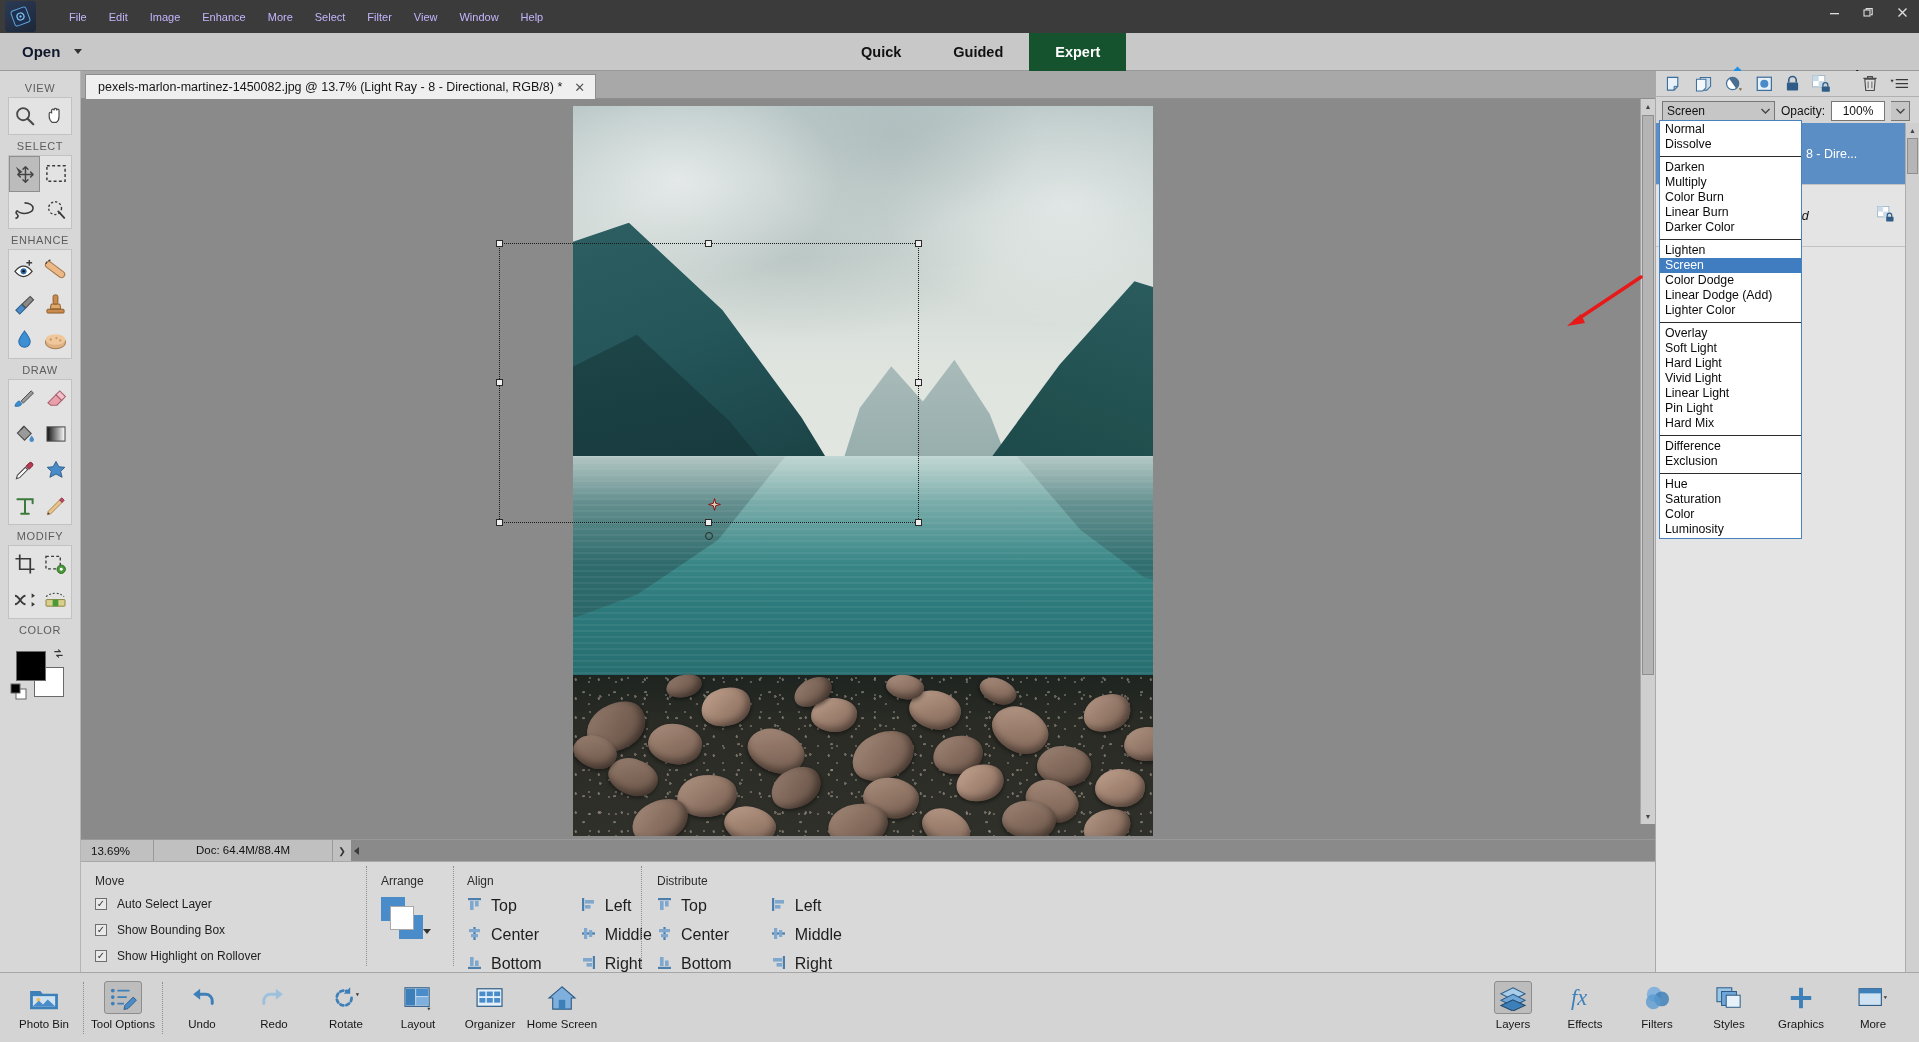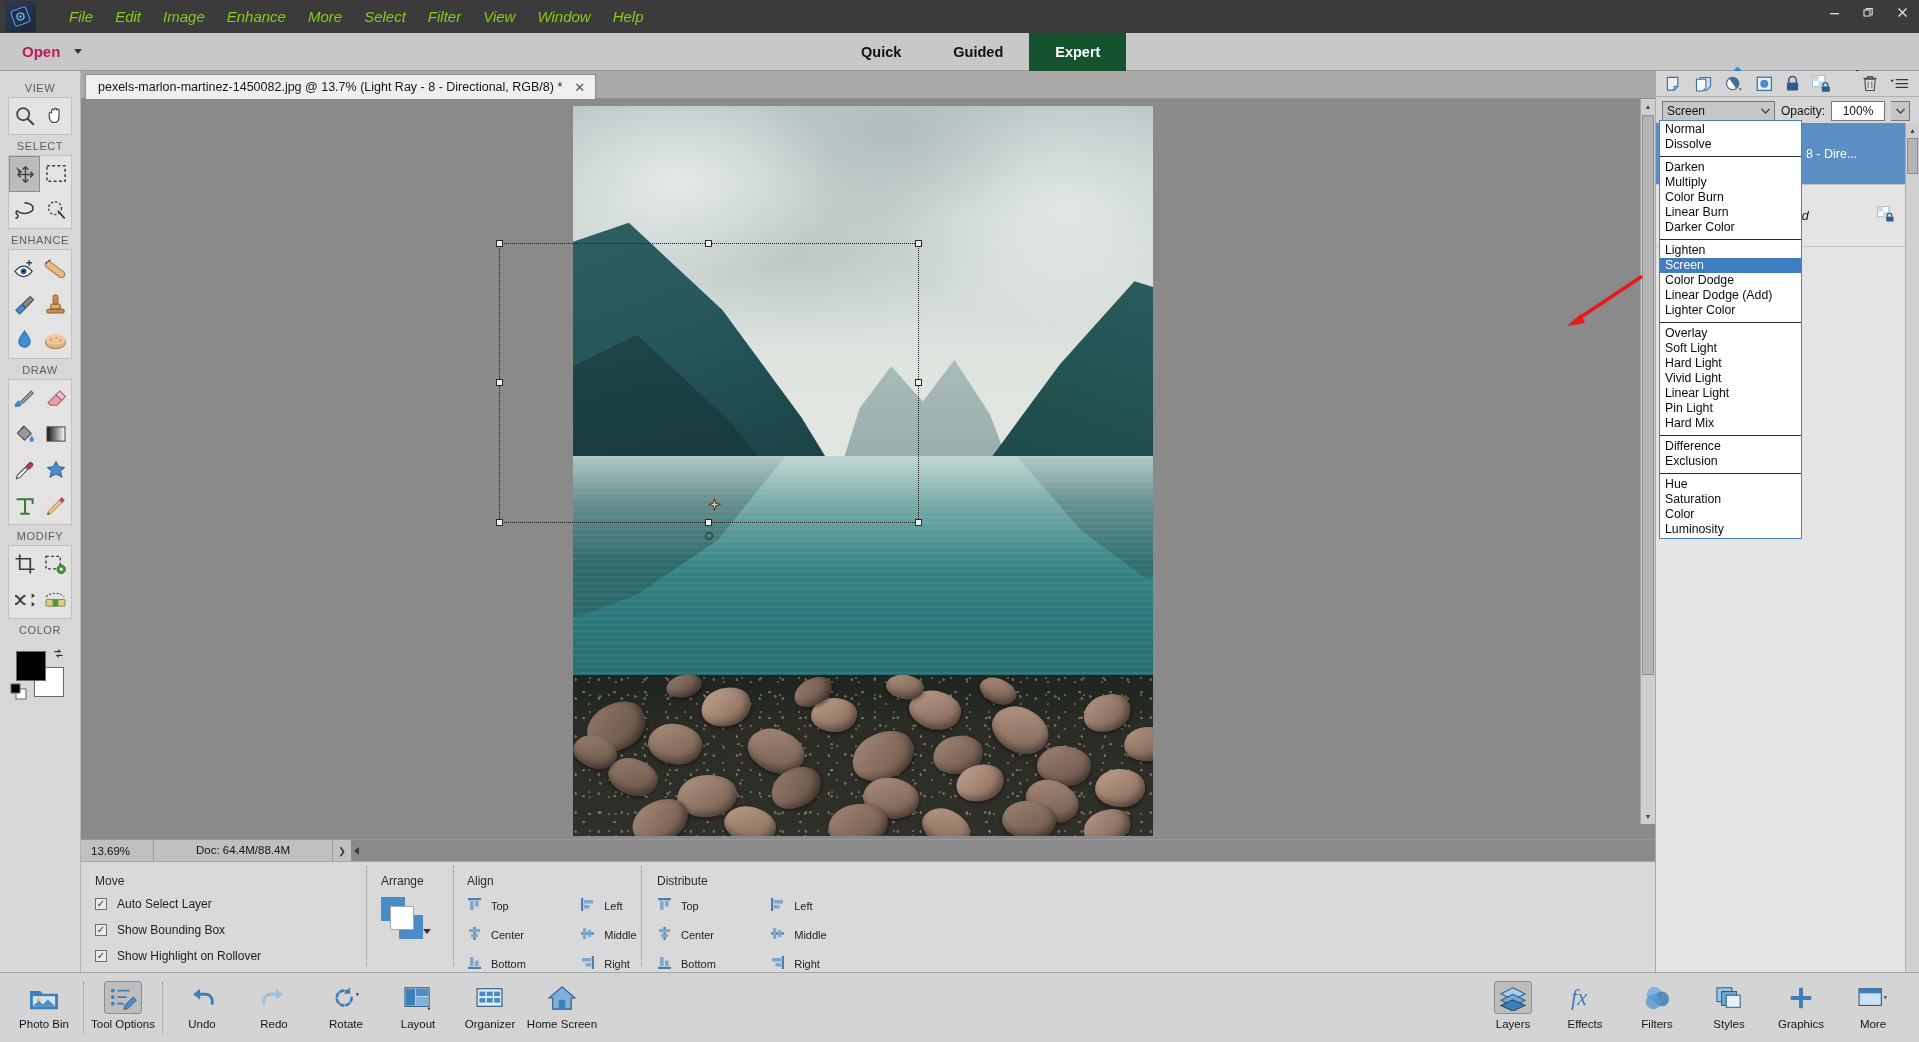--- a/index.html
+++ b/index.html
@@ -18,39 +18,38 @@
     background:#3b3b3b; display:flex; align-items:center;
   }
   .logo {
     width:31px; height:31px; margin-left:5px; border-radius:3px;
     background:linear-gradient(145deg,#2b3a55,#1d2738);
     display:flex; align-items:center; justify-content:center;
   }
   .logo svg { transform:rotate(-20deg); }
   .menu-items { display:flex; align-items:center; margin-left:22px; }
   .menu-item {
-    color:#84cc16; font-size:15px; padding:4px 11px; cursor:default;
+    color:#c4b5fd; font-size:11px; padding:4px 11px; cursor:default;
     white-space:nowrap;
-    font-style:italic;
   }
   .wincontrols { position:absolute; right:0; top:0; display:flex; height:25px; }
   .wc {
     width:34px; height:25px; display:flex; align-items:center; justify-content:center;
     color:#ddd; font-size:12px; background:#3b3b3b;
   }
 
   
   .topbar {
     position:absolute; top:33px; left:0; width:1919px; height:38px;
     background:#c8c8c8; border-bottom:1px solid #9a9a9a;
     display:flex; align-items:center;
   }
   .open-btn {
     display:flex; align-items:center; gap:14px; margin-left:22px;
-    font-size:15px; color:#be185d; font-weight:bold; cursor:pointer;
+    font-size:15px; color:#0f172a; font-weight:bold; cursor:pointer;
   }
   .caret-d {
     width:0;height:0;border-left:4px solid transparent;border-right:4px solid transparent;
     border-top:5px solid #333;
   }
   .modes { position:absolute; left:835px; top:0; display:flex; height:38px; }
   .mode {
     padding:0 26px; height:38px; display:flex; align-items:center;
     font-size:14.5px; font-weight:bold; color:#111; cursor:pointer;
   }
@@ -284,21 +283,21 @@
   }
   .chk-label { font-size:12px; color:#1d1d1d; }
   .vsep {
     position:absolute; top:4px; height:100px; width:0;
     border-left:1px dotted #8f8f8f;
   }
   .align-grid {
     display:grid; grid-template-columns:auto auto; column-gap:34px; row-gap:11px;
   }
   .ag-cell { display:flex; align-items:center; gap:9px; }
-  .ag-lbl { font-size:11px; color:#1d1d1d;text-align:right; }
+  .ag-lbl { font-size:16px; color:#1d1d1d;text-align:right; }
   .to-help {
     position:absolute; right:16px; top:7px; display:flex; align-items:center; gap:12px;
   }
   .help-circle {
     width:13px;height:13px;border-radius:50%;border:1px solid #4a4a4a;
     font-size:9px;display:flex;align-items:center;justify-content:center;color:#333;
   }
 
   
   .layerspanel {

